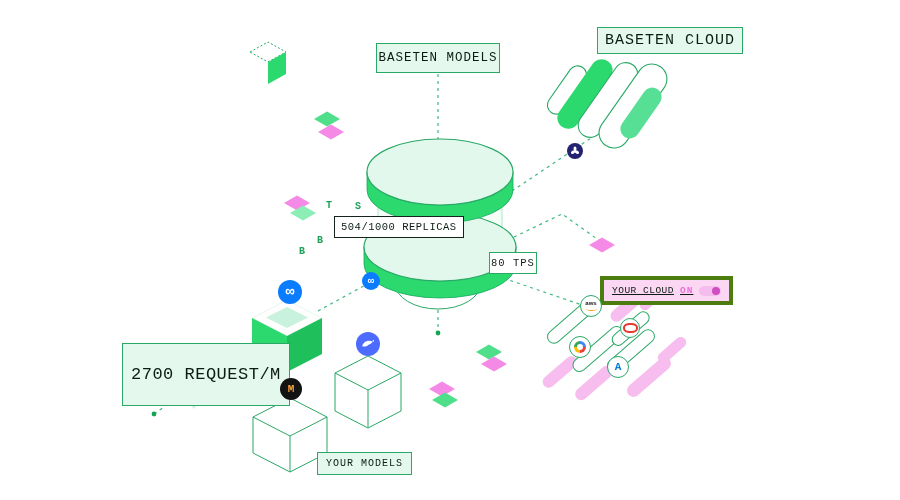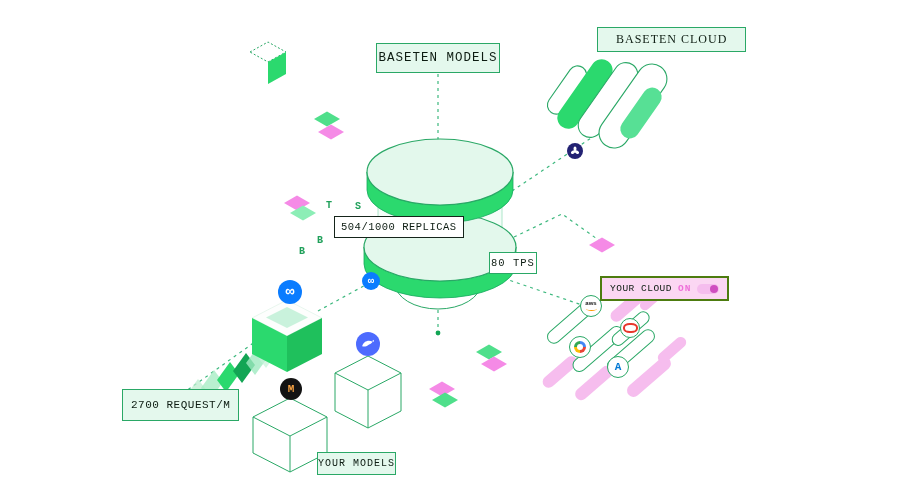--- a/index.html
+++ b/index.html
@@ -9,27 +9,27 @@
   }
   #art{position:absolute;left:0;top:0;}
   .label{
     position:absolute;display:flex;align-items:center;justify-content:center;
     white-space:nowrap;color:#0d1c12;letter-spacing:1px;z-index:5;
     font-family:"Liberation Mono","DejaVu Sans Mono",monospace;
   }
   .lab-mint{background:#e4f8ed;border:1px solid #2aa866;}
   .lab-white-black{background:#ffffff;border:1px solid #15241a;}
   .lab-white-green{background:#ffffff;border:1px solid #2aa866;}
-  .lab-pink{background:#fbd7f3;border:2px solid #4d7c0f;}
+  .lab-pink{background:#fbd7f3;border:4px solid #4d7c0f;text-decoration:underline;}
   .lab-infra{left:376px;top:43px;width:122px;height:28px;font-size:12.5px;}
-  .lab-cloud{left:597px;top:27px;padding:4px 18px;font-size:12px;font-family:Liberation Serif, serif;}
+  .lab-cloud{left:597px;top:27px;padding:4px 7px;font-size:15px;}
   .lab-replicas{left:334px;top:216px;padding:4px 6px;font-size:10.5px;letter-spacing:0.5px;}
   .lab-tps{left:489px;top:252px;padding:4px 1px;font-size:10.5px;}
-  .lab-requests{left:122px;top:343px;padding:9px 8px;font-size:11px;letter-spacing:0.5px;margin-top:46px;}
-  .lab-models{left:317px;top:452px;padding:5px 0;font-size:10px;}
+  .lab-requests{left:122px;top:343px;padding:21px 8px;font-size:17px;letter-spacing:0.5px;}
+  .lab-models{left:317px;top:452px;padding:5px 8px;font-size:10px;}
   .lab-yourcloud{left:600px;top:276px;height:21px;padding:0 8px;font-size:9.5px;gap:6px;letter-spacing:0.5px;}
   .on-text{color:#ee6fd9;font-weight:bold;letter-spacing:1px;}
   .toggle{position:relative;width:22px;height:10px;background:#f5bdee;border-radius:6px;}
   .toggle .knob{position:absolute;right:1px;top:1px;width:8px;height:8px;border-radius:50%;background:#cf4ec0;}
   .floatletter{position:absolute;font-size:10px;font-weight:bold;color:#1fa05a;z-index:4;}
   .badge{
     position:absolute;border-radius:50%;display:flex;align-items:center;justify-content:center;
     z-index:6;box-sizing:border-box;flex-direction:column;
   }
   .badge-meta-big{left:278px;top:280px;width:24px;height:24px;background:#0a7cff;color:#fff;font-size:15px;font-weight:bold;}

